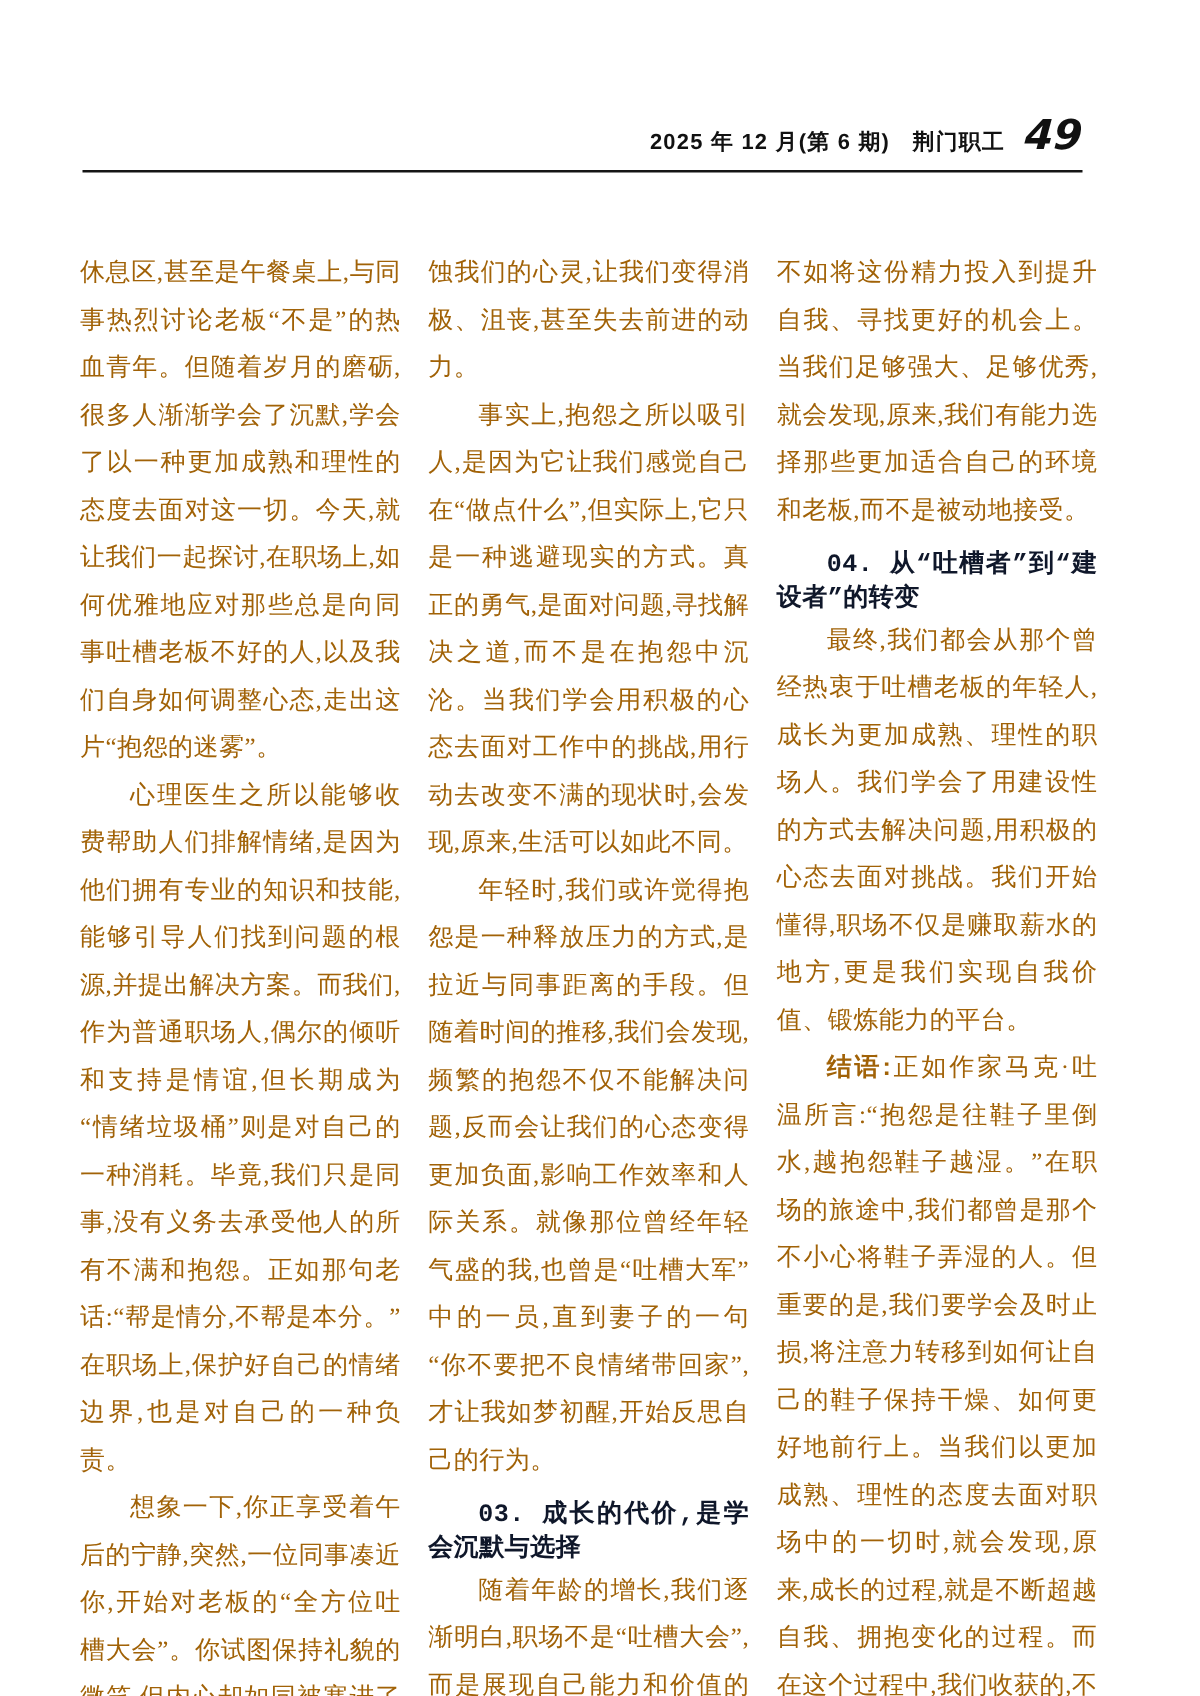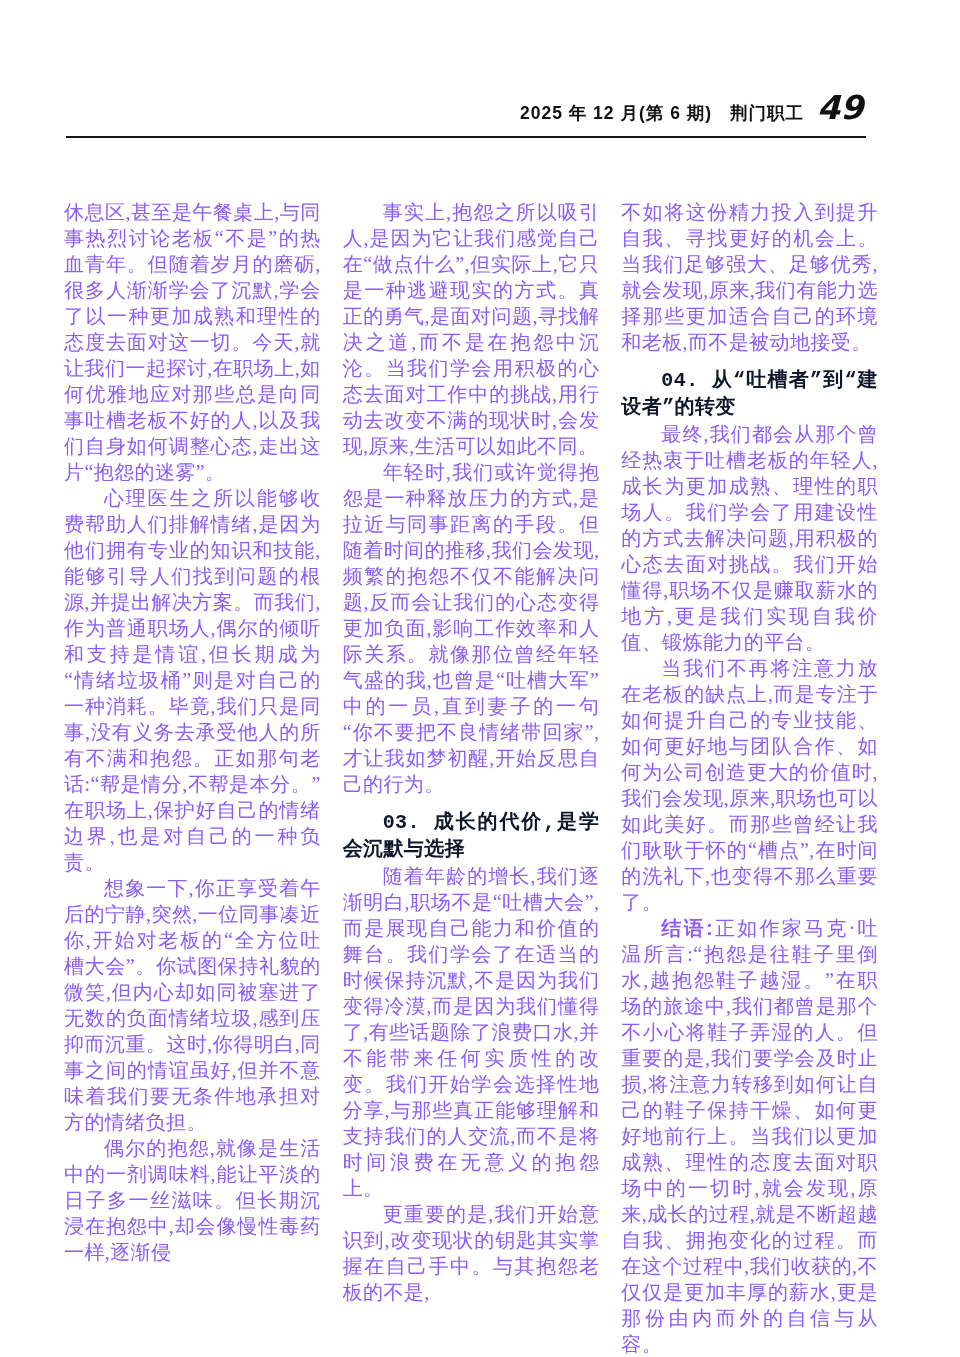--- a/index.html
+++ b/index.html
@@ -55,26 +55,26 @@
     width: 814px;
     display: flex;
     gap: 22px;
   }
   .column {
     flex: 1 1 0;
     min-width: 0;
   }
   .para {
     font-size: 20px;
-    line-height: 26px;
+    line-height: 38px;
     text-align: justify;
     text-justify: inter-ideograph;
     letter-spacing: 0.4px;
     word-break: break-all;
-    color: #8b5cf6;
+    color: #a16207;
   }
   .para.indent { text-indent: 2em; }
   .para strong {
     font-family: "Liberation Sans", "DejaVu Sans", sans-serif;
     font-weight: 700;
   }
   .section-heading {
     font-family: Liberation Mono, monospace;
     font-weight: 700;
     font-size: 20px;
@@ -101,28 +101,28 @@
   <div class="header-rule"></div>
 
   <div class="article-columns">
       <div class="column">
         <p class="para">休息区,甚至是午餐桌上,与同事热烈讨论老板“不是”的热血青年。但随着岁月的磨砺,很多人渐渐学会了沉默,学会了以一种更加成熟和理性的态度去面对这一切。今天,就让我们一起探讨,在职场上,如何优雅地应对那些总是向同事吐槽老板不好的人,以及我们自身如何调整心态,走出这片“抱怨的迷雾”。</p>
         <p class="para indent">心理医生之所以能够收费帮助人们排解情绪,是因为他们拥有专业的知识和技能,能够引导人们找到问题的根源,并提出解决方案。而我们,作为普通职场人,偶尔的倾听和支持是情谊,但长期成为“情绪垃圾桶”则是对自己的一种消耗。毕竟,我们只是同事,没有义务去承受他人的所有不满和抱怨。正如那句老话:“帮是情分,不帮是本分。”在职场上,保护好自己的情绪边界,也是对自己的一种负责。</p>
         <p class="para indent">想象一下,你正享受着午后的宁静,突然,一位同事凑近你,开始对老板的“全方位吐槽大会”。你试图保持礼貌的微笑,但内心却如同被塞进了无数的负面情绪垃圾,感到压抑而沉重。这时,你得明白,同事之间的情谊虽好,但并不意味着我们要无条件地承担对方的情绪负担。</p>
         <p class="para indent">偶尔的抱怨,就像是生活中的一剂调味料,能让平淡的日子多一丝滋味。但长期沉浸在抱怨中,却会像慢性毒药一样,逐渐侵</p>
       </div>
       <div class="column">
+        <p class="para">蚀我们的心灵,让我们变得消极、沮丧,甚至失去前进的动力。</p>
         <p class="para indent">事实上,抱怨之所以吸引人,是因为它让我们感觉自己在“做点什么”,但实际上,它只是一种逃避现实的方式。真正的勇气,是面对问题,寻找解决之道,而不是在抱怨中沉沦。当我们学会用积极的心态去面对工作中的挑战,用行动去改变不满的现状时,会发现,原来,生活可以如此不同。</p>
         <p class="para indent">年轻时,我们或许觉得抱怨是一种释放压力的方式,是拉近与同事距离的手段。但随着时间的推移,我们会发现,频繁的抱怨不仅不能解决问题,反而会让我们的心态变得更加负面,影响工作效率和人际关系。就像那位曾经年轻气盛的我,也曾是“吐槽大军”中的一员,直到妻子的一句“你不要把不良情绪带回家”,才让我如梦初醒,开始反思自己的行为。</p>
         <h3 class="section-heading">03. 成长的代价,是学会沉默与选择</h3>
         <p class="para indent">随着年龄的增长,我们逐渐明白,职场不是“吐槽大会”,而是展现自己能力和价值的舞台。我们学会了在适当的时候保持沉默,不是因为我们变得冷漠,而是因为我们懂得了,有些话题除了浪费口水,并不能带来任何实质性的改变。我们开始学会选择性地分享,与那些真正能够理解和支持我们的人交流,而不是将时间浪费在无意义的抱怨上。</p>
         <p class="para indent">更重要的是,我们开始意识到,改变现状的钥匙其实掌握在自己手中。与其抱怨老板的不是,</p>
       </div>
       <div class="column">
         <p class="para">不如将这份精力投入到提升自我、寻找更好的机会上。当我们足够强大、足够优秀,就会发现,原来,我们有能力选择那些更加适合自己的环境和老板,而不是被动地接受。</p>
         <h3 class="section-heading">04. 从“吐槽者”到“建设者”的转变</h3>
         <p class="para indent">最终,我们都会从那个曾经热衷于吐槽老板的年轻人,成长为更加成熟、理性的职场人。我们学会了用建设性的方式去解决问题,用积极的心态去面对挑战。我们开始懂得,职场不仅是赚取薪水的地方,更是我们实现自我价值、锻炼能力的平台。</p>
-        <p class="para indent">当我们不再将注意力放在老板的缺点上,而是专注于如何提升自己的专业技能、如何更好地与团队合作、如何为公司创造更大的价值时,我们会发现,原来,职场也可以如此美好。而那些曾经让我们耿耿于怀的“槽点”,在时间的洗礼下,也变得不那么重要了。</p>
         <p class="para indent"><strong>结语:</strong>正如作家马克·吐温所言:“抱怨是往鞋子里倒水,越抱怨鞋子越湿。”在职场的旅途中,我们都曾是那个不小心将鞋子弄湿的人。但重要的是,我们要学会及时止损,将注意力转移到如何让自己的鞋子保持干燥、如何更好地前行上。当我们以更加成熟、理性的态度去面对职场中的一切时,就会发现,原来,成长的过程,就是不断超越自我、拥抱变化的过程。而在这个过程中,我们收获的,不仅仅是更加丰厚的薪水,更是那份由内而外的自信与从容。</p>
       </div>
     </div>
 
 </div>
 
 </body></html>

